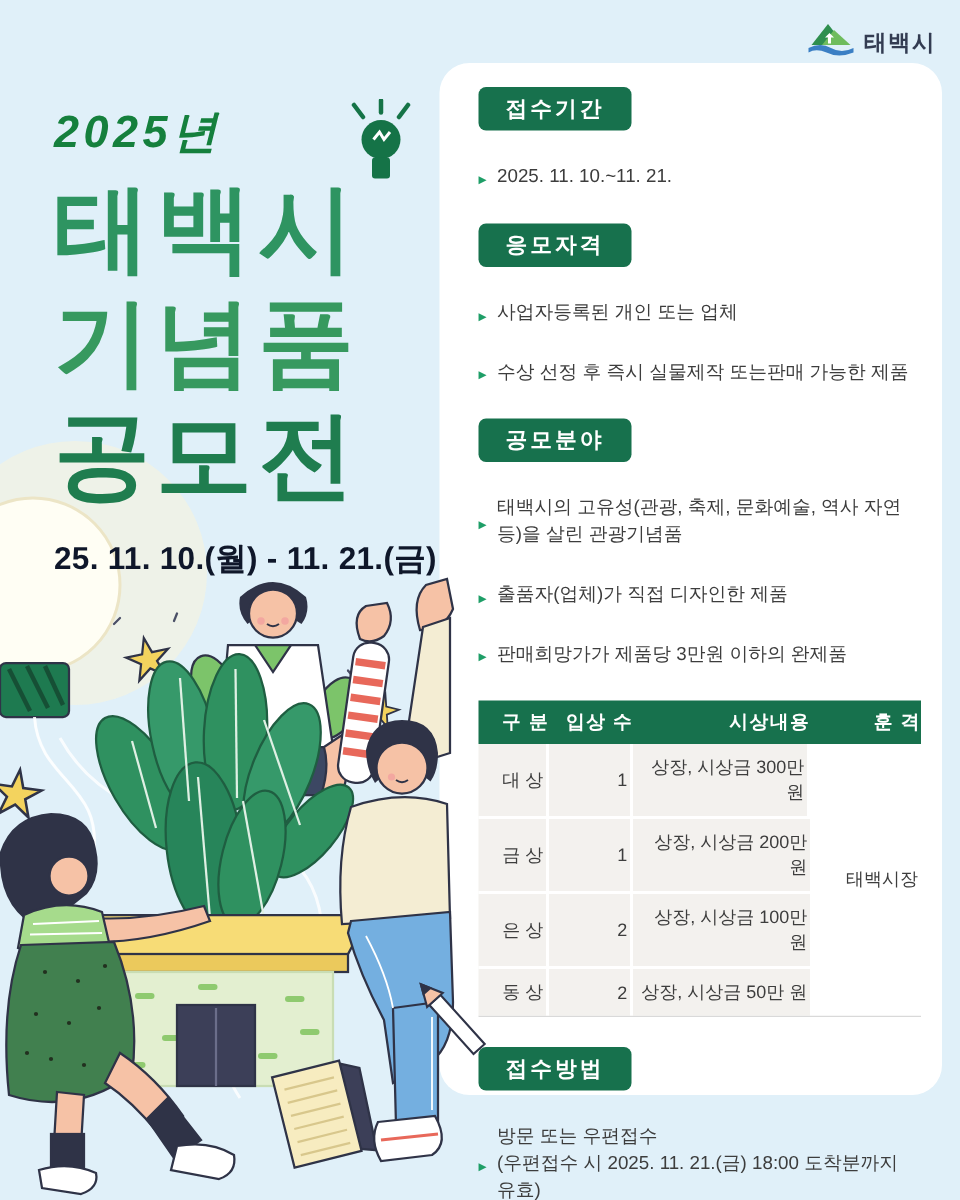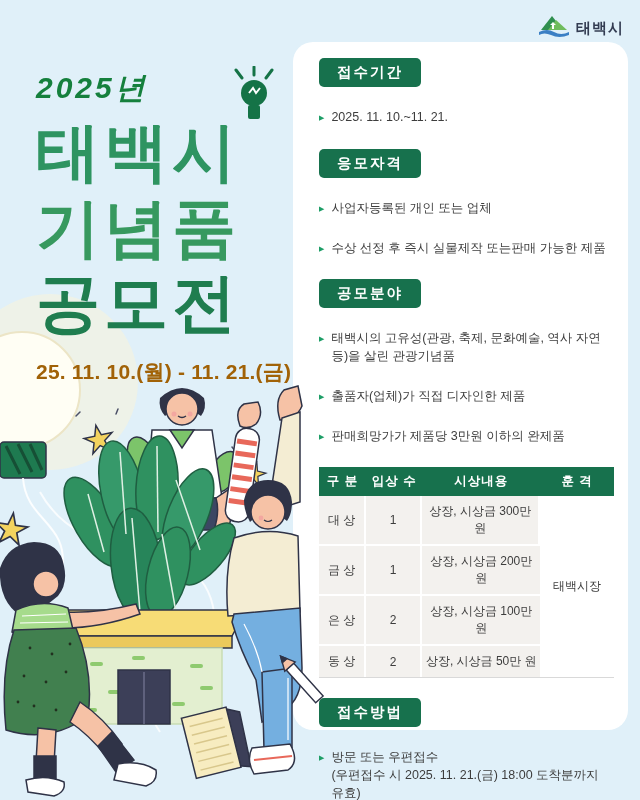--- a/index.html
+++ b/index.html
@@ -15,44 +15,44 @@
   .logo { position:absolute; top:13px; right:16px; display:flex; align-items:center; gap:5px; z-index:6; }
   .logo-text { font-size:15px; font-weight:bold; color:#333c52; letter-spacing:1px; }
 
   
   .title-block { position:absolute; left:36px; top:68px; width:262px; z-index:4; }
   .title-year { font-size:30px; font-weight:900; color:#15803d; letter-spacing:3px; font-style:italic; margin-bottom:6px; }
   .title-big { font-size:64px; font-weight:900; letter-spacing:4px; line-height:1.18; }
   .t1 { color:#2e9461; }
   .t2 { color:#37995f; }
   .t3 { color:#1f7d4f; }
-  .title-date { margin-top:16px; font-size:21px; font-weight:800; color:#a16207; letter-spacing:0.2px; white-space:nowrap; }
+  .title-date { margin-top:16px; font-size:21px; font-weight:800; color:#0f172a; letter-spacing:0.2px; white-space:nowrap; }
   .title-bulb { position:absolute; left:198px; top:-2px; }
 
   
   .panel {
     position:absolute; left:293px; top:42px; width:335px; height:688px;
     background:#ffffff; border-radius:20px; padding:16px 14px 0 26px;
     z-index:2;
   }
   .badge {
     display:inline-block; background:#17714d; color:#fff;
     font-size:14.5px; font-weight:bold; letter-spacing:2px;
     padding:5px 18px; border-radius:5px;
   }
   .badge-row { display:flex; align-items:center; gap:12px; }
   .badge-note { font-size:13px; color:#3d3d3d; font-weight:bold; }
   .bullets { list-style:none; margin:8px 0 13px; }
-  .bullets li { display:flex; gap:7px; margin:22px 0; font-size:12.5px; color:#3d3d3d; line-height:1.42; word-break:keep-all; }
+  .bullets li { display:flex; gap:7px; margin:22px 0; font-size:12.5px; color:#3d3d3d; line-height:1.42; word-break:keep-all;align-items:center; }
   .bullet-text { white-space:pre-line; }
   .arrow { color:#1e9e67; font-size:7px; line-height:1; padding-top:5px; flex:0 0 auto; }
 
   
   .table-wrap { margin:10px 0 20px; border-bottom:1px solid #d9d9d9; }
-  table { width:100%; border-collapse:separate; border-spacing:0; text-align:center; }
+  table { width:100%; border-collapse:separate; border-spacing:0; text-align:right; }
   th { background:#17714d; color:#fff; font-size:12.5px; font-weight:bold; padding:6px 0; letter-spacing:1px; }
   td { background:#f3f1ee; font-size:12px; color:#3d3d3d; padding:7px 2px; border-bottom:2px solid #fff; border-right:2px solid #fff; }
   td:nth-last-child(1) { border-right:none; }
   td.merge { background:#ffffff; border:none; font-size:12px; vertical-align:middle; }
   tr:last-child td { border-bottom:none; }
   .c0 { width:16%; } .c1 { width:19%; } .c2 { width:40%; } .c3 { width:25%; }
 
   
   .illus { position:absolute; left:0; top:372px; z-index:3; overflow:visible; pointer-events:none; }
 </style>

